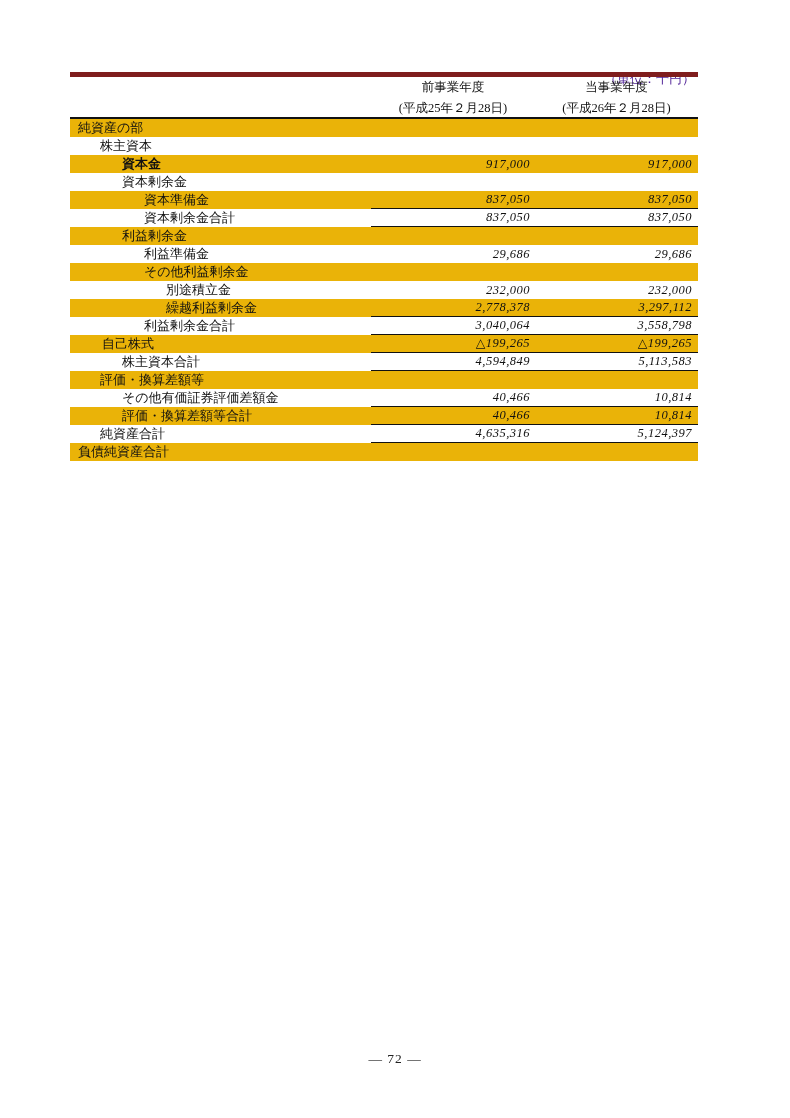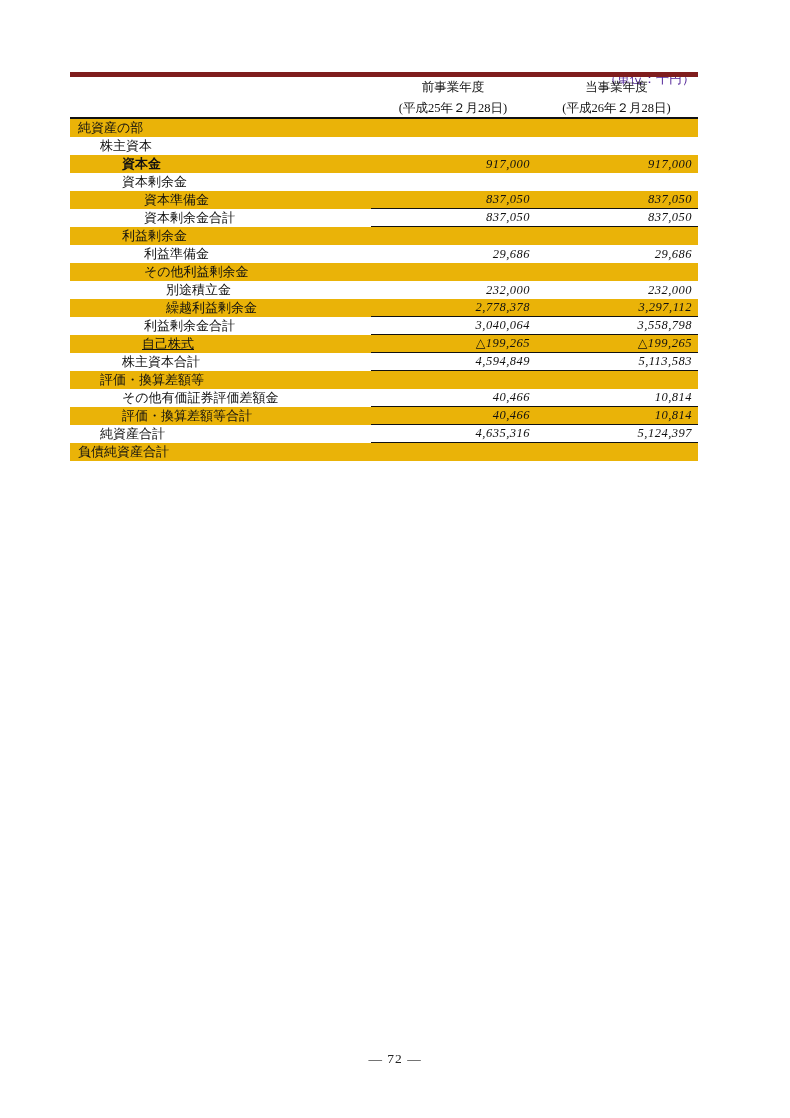--- a/index.html
+++ b/index.html
@@ -201,21 +201,21 @@
 
   <div class="row">
     <div class="label" style="padding-left: 74px;">利益剰余金合計</div>
     <div class="nums underline">
       <div class="num prev">3,040,064</div>
       <div class="num curr">3,558,798</div>
     </div>
   </div>
 
   <div class="row shaded">
-    <div class="label" style="padding-left: 72px; text-decoration: underline;">自己株式</div>
+    <div class="label" style="padding-left: 32px;">自己株式</div>
     <div class="nums underline">
       <div class="num prev">△199,265</div>
       <div class="num curr">△199,265</div>
     </div>
   </div>
 
   <div class="row">
     <div class="label" style="padding-left: 52px;">株主資本合計</div>
     <div class="nums underline">
       <div class="num prev">4,594,849</div>

